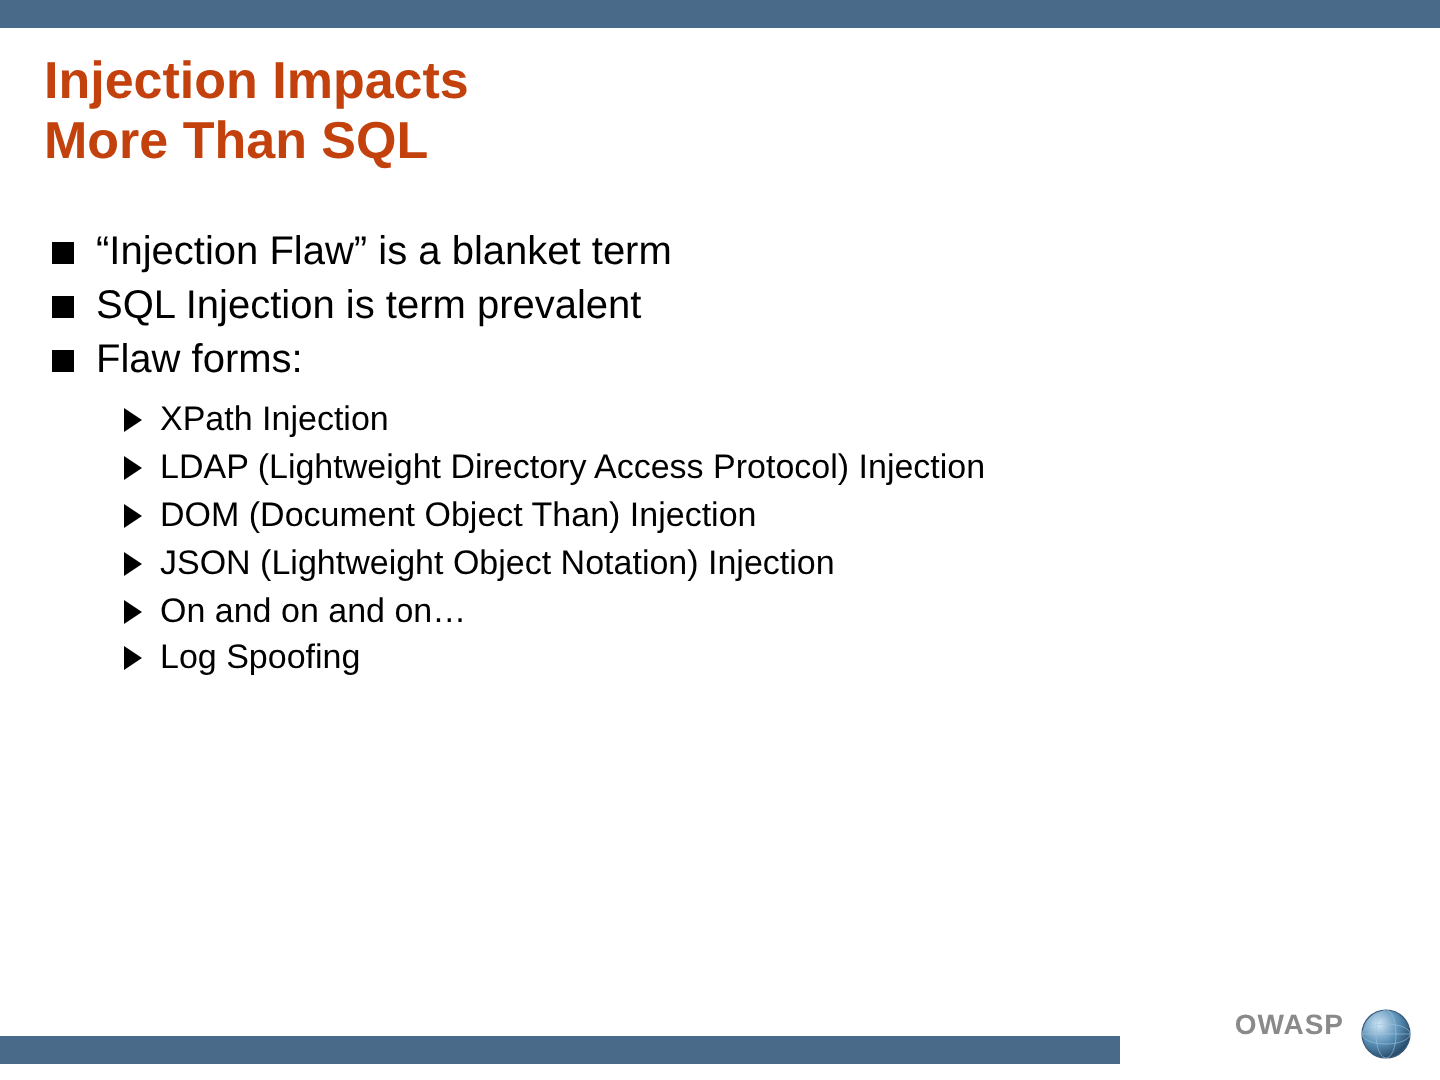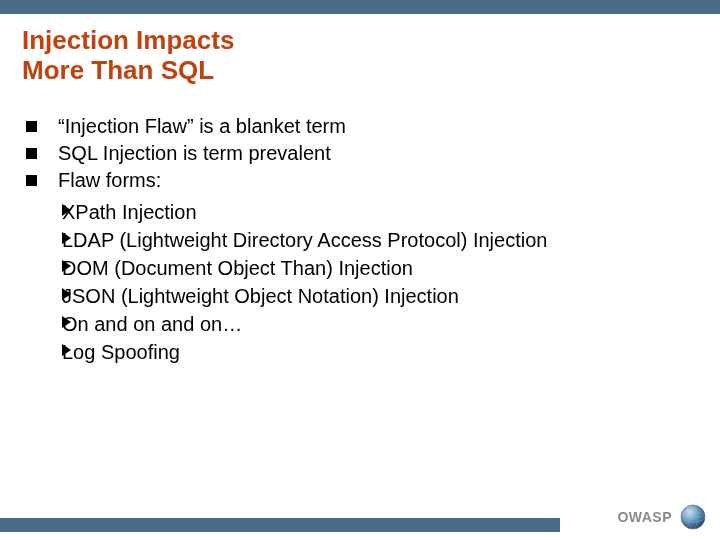--- a/index.html
+++ b/index.html
@@ -28,41 +28,42 @@
   .bullets {
     list-style: none;
     margin-left: 4px;
   }
   .bullets > li {
     font-size: 20px;
     color: #000;
     line-height: 1.25;
     margin-bottom: 2px;
     position: relative;
-    padding-left: 32px;
+    padding-left: 22px;
   }
   .bullets > li::before {
     content: "";
     position: absolute;
     left: 0;
     top: 7px;
     width: 11px;
     height: 11px;
     background: #000;
   }
   .sub-bullets {
     list-style: none;
     margin-top: 6px;
     margin-left: 40px;
   }
   .sub-bullets > li {
-    font-size: 20px;
+    font-size: 17px;
     color: #000;
     line-height: 1.35;
     position: relative;
+    padding-left: 18px;
     margin-bottom: 1px;
   }
   .sub-bullets > li::before {
     content: "";
     position: absolute;
     left: 0;
     top: 5px;
     width: 0;
     height: 0;
     border-top: 6px solid transparent;
@@ -82,21 +83,20 @@
     left: 0;
     width: 560px;
     height: 14px;
     background: #4a6a8a;
   }
   .footer-right {
     position: absolute;
     right: 14px;
     bottom: 10px;
     display: flex;
-    align-items: center;
     gap: 8px;
     margin-top: 41px;
   }
   .footer-text {
     font-size: 14px;
     font-weight: bold;
     color: #8a8a8a;
     letter-spacing: 0.5px;
   }
   .footer-logo {

